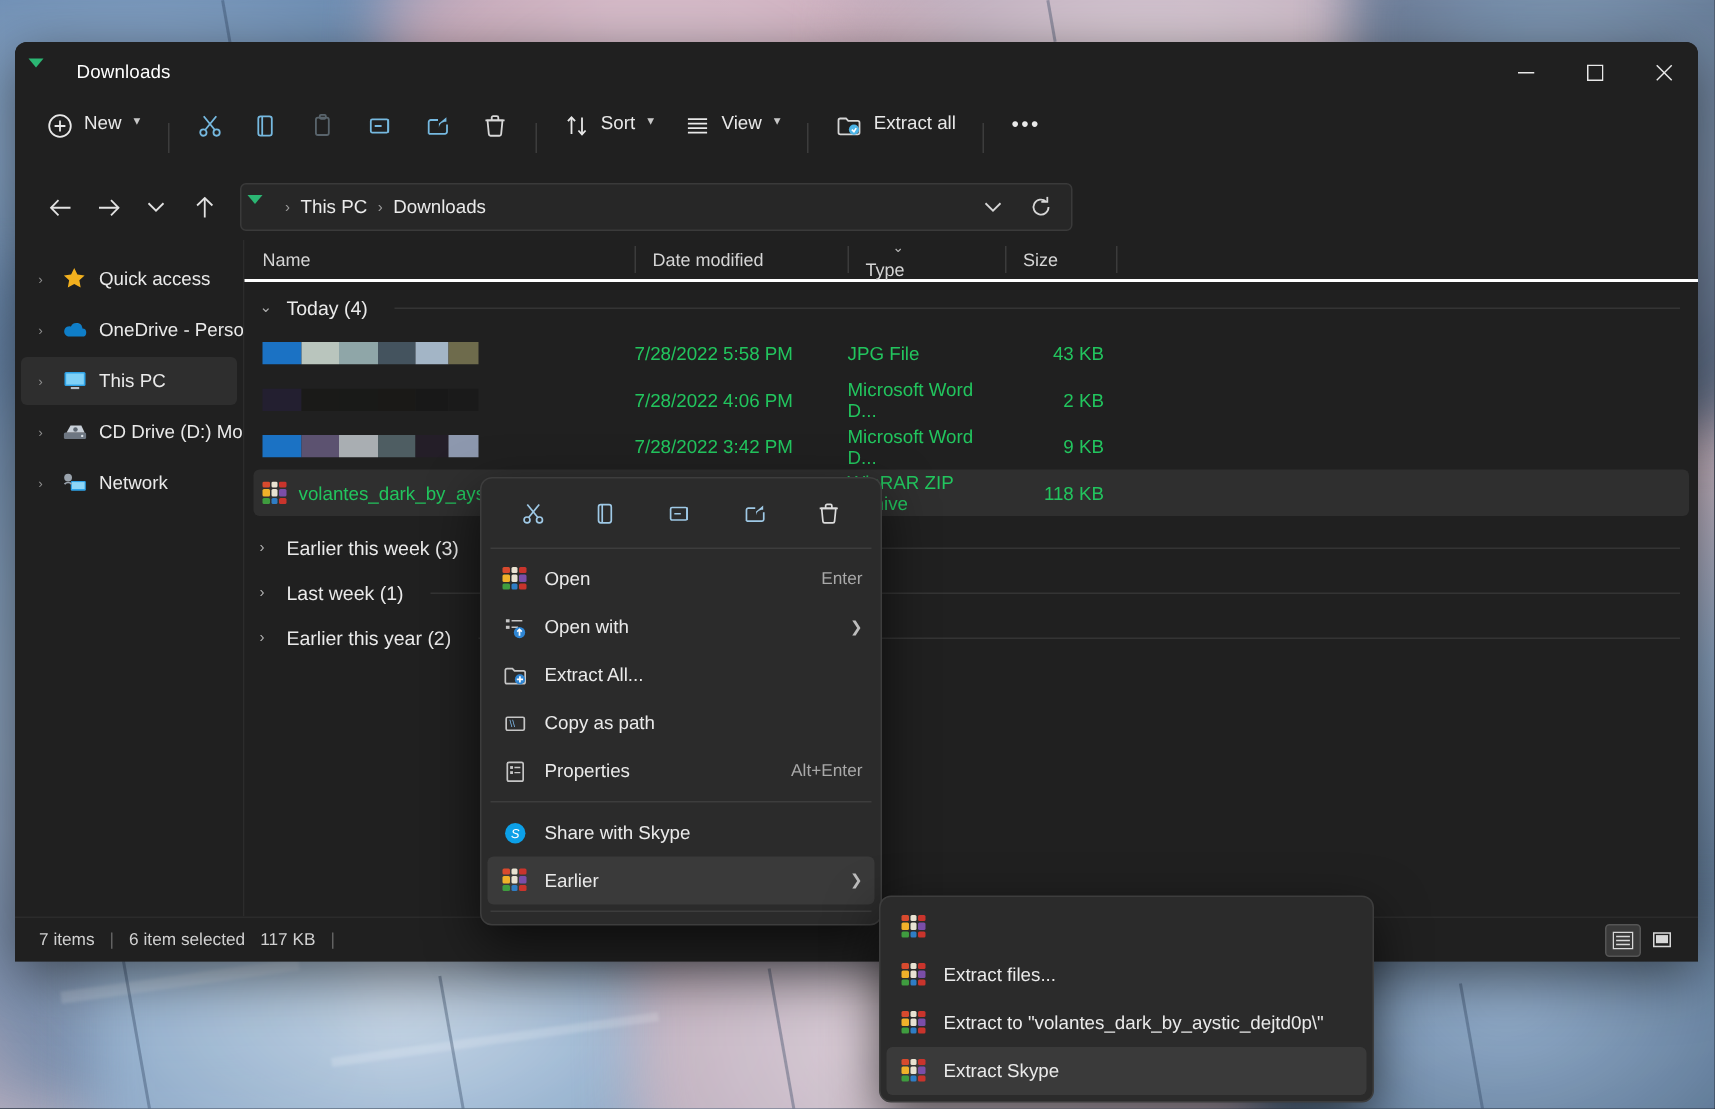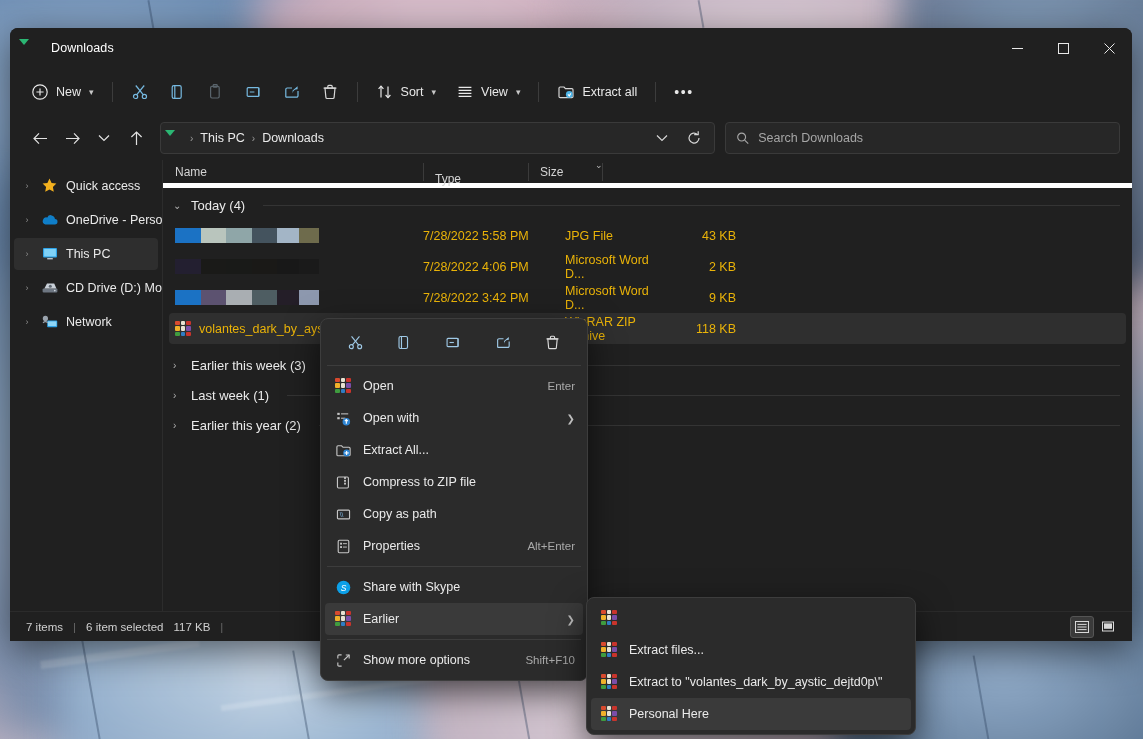--- a/index.html
+++ b/index.html
@@ -61,21 +61,21 @@
     width: 46px; height: 40px; display: flex; align-items: center; justify-content: center;
     color: #e8e8e8; font-size: 13px; line-height: 1;
   }
 
   
   .toolbar {
     height: 48px; flex: 0 0 48px; display: flex; align-items: center;
     padding: 0 12px; background: #202020; gap: 2px;
   }
   .tb-item {
-    height: 34px; display: flex; align-items: center; gap: 7px;
+    height: 34px; display: flex; gap: 7px;
     padding: 0 9px; border-radius: 4px; font-size: 12.5px; color: #e8e8e8;
     white-space: nowrap;
   }
   .tb-sep { width: 1px; height: 20px; background: #3c3c3c; margin: 0 7px; }
   .tb-ico { width: 18px; height: 18px; display: block; }
   .chev { font-size: 9px; color: #c8c8c8; margin-left: 1px; }
 
   
   .addressrow {
     height: 44px; flex: 0 0 44px; display: flex; align-items: center;
@@ -119,21 +119,21 @@
     color: #eaeaea; white-space: nowrap;
   }
   .nav-item.active { background: #2e2e2e; }
   .nav-exp { width: 14px; text-align: center; color: #8d8d8d; font-size: 9px; flex: 0 0 14px; }
   .nav-ico { width: 18px; height: 18px; flex: 0 0 18px; position: relative; }
 
   
   .filepane { flex: 1 1 auto; display: flex; flex-direction: column; min-width: 0; background: #202020; }
   .colheader {
     height: 28px; flex: 0 0 28px; display: flex; align-items: center;
-    border-bottom: 5px solid #ffffff; position: relative; font-size: 12px; color: #d4d4d4;
+    border-bottom: 2px solid #ffffff; position: relative; font-size: 12px; color: #d4d4d4;
   }
   .col { position: relative; height: 28px; display: flex; align-items: center; padding-left: 12px; }
   .col + .col::before {
     content: ""; position: absolute; left: 0; top: 5px; bottom: 5px; width: 1px; background: #3b3b3b;
   }
   .col-name { flex: 0 0 260px; }
   .col-date { flex: 0 0 142px; }
   .col-type { flex: 0 0 105px; align-items: flex-end; }
   .col-size { flex: 0 0 74px; }
   .col-end  { flex: 0 0 10px; }
@@ -143,21 +143,21 @@
 
   .filelist { flex: 1 1 auto; overflow: hidden; padding-top: 2px; }
   .group {
     height: 30px; display: flex; align-items: center; gap: 8px; padding-left: 10px;
     font-size: 13px; color: #eaeaea;
   }
   .group .gchev { font-size: 10px; color: #b0b0b0; width: 10px; }
   .group .gline { flex: 1 1 auto; height: 1px; background: #343434; margin-left: 10px; margin-right: 12px; }
 
   .row {
-    height: 31px; display: flex; align-items: center; font-size: 12.5px; color: #eab308;
+    height: 31px; display: flex; align-items: center; font-size: 12.5px; color: #22c55e;
     margin: 0 6px 0 6px; border-radius: 4px; position: relative;
   }
   .row.selected { background: #2f2f2f; }
   .cell-name { flex: 0 0 254px; display: flex; align-items: center; gap: 8px; padding-left: 6px; overflow: hidden; }
   .cell-date { flex: 0 0 142px; }
   .cell-type { flex: 0 0 105px; }
   .cell-size { flex: 0 0 74px; text-align: right; padding-right: 8px; }
   .fname { white-space: nowrap; overflow: hidden; text-overflow: clip; }
   .redacted { display: inline-flex; height: 15px; align-items: center; }
   .redacted i { display: inline-block; height: 15px; }
@@ -408,27 +408,20 @@
         </span>
         <span class="navbtn">
           <svg width="14" height="14" viewBox="0 0 14 14">
               <path d="M12 7 a5 5 0 1 1-1.6-3.6" fill="none" stroke="#d6d6d6" stroke-width="1.2"></path>
               <polyline points="7.2,3 11.2,3 11.2,-0.4" fill="none" stroke="#d6d6d6" stroke-width="1.2" transform="translate(0,0.6)"></polyline>
             </svg>
         </span>
       </span>
     </div>
 
-    <div class="searchbox">
-      <svg width="14" height="14" viewBox="0 0 14 14">
-          <circle cx="6" cy="6" r="4.2" fill="none" stroke="#a6a6a6" stroke-width="1.2"></circle>
-          <line x1="9.2" y1="9.2" x2="13" y2="13" stroke="#a6a6a6" stroke-width="1.2"></line>
-        </svg>
-      <input type="text" placeholder="Search Downloads" style="">
-    </div>
   </div>
 
   <div class="body">
 
     <div class="sidebar">
 
       <div class="nav-item">
         <span class="nav-exp">›</span>
         <span class="nav-ico">
           <svg width="17" height="17" viewBox="0 0 17 17">
@@ -487,20 +480,23 @@
         <span>Network</span>
       </div>
 
     </div>
 
     <div class="filepane">
 
       <div class="colheader">
         <div class="col col-name">
           <span>Name</span>
+        </div>
+        <div class="col col-date">
+          <span>Date modified</span>
         </div>
         <div class="col col-type">
           <span>Type</span>
         </div>
         <div class="col col-size">
           <span>Size</span>
         </div>
         <div class="col col-end"></div>
         <span class="sort-ind">⌄</span>
       </div>
@@ -708,31 +704,20 @@
       <svg width="17" height="17" viewBox="0 0 18 18">
           <path d="M2 5.2 a1.2 1.2 0 0 1 1.2-1.2 H7 l1.5 1.6 h6.3 a1.2 1.2 0 0 1 1.2 1.2 v6.6 a1.2 1.2 0 0 1-1.2 1.2 H3.2 A1.2 1.2 0 0 1 2 13.4 Z" fill="none" stroke="#c6c6c6" stroke-width="1.2"></path>
           <circle cx="12.3" cy="11.6" r="3.6" fill="#2f86d4"></circle>
           <line x1="12.3" y1="9.4" x2="12.3" y2="13.8" stroke="#fff" stroke-width="1.2"></line>
           <line x1="10.1" y1="11.6" x2="14.5" y2="11.6" stroke="#fff" stroke-width="1.2"></line>
         </svg>
     </span>
     <span class="lbl">Extract All...</span>
   </div>
 
-  <div class="ctx-item">
-    <span class="ci">
-      <svg width="17" height="17" viewBox="0 0 18 18">
-          <path d="M2.6 4.4 a1.2 1.2 0 0 1 1.2-1.2 H13 a1.2 1.2 0 0 1 1.2 1.2 v9.2 a1.2 1.2 0 0 1-1.2 1.2 H3.8 a1.2 1.2 0 0 1-1.2-1.2 Z" fill="none" stroke="#c6c6c6" stroke-width="1.2"></path>
-          <rect x="9.6" y="3.2" width="2" height="2" fill="#c6c6c6"></rect>
-          <rect x="9.6" y="6.2" width="2" height="2" fill="#c6c6c6"></rect>
-          <rect x="9.6" y="9.2" width="2" height="2" fill="#c6c6c6"></rect>
-        </svg>
-    </span>
-    <span class="lbl">Compress to ZIP file</span>
-  </div>
 
   <div class="ctx-item">
     <span class="ci">
       <svg width="17" height="17" viewBox="0 0 18 18">
           <rect x="2.6" y="4.4" width="12.8" height="9.2" rx="1" fill="none" stroke="#c6c6c6" stroke-width="1.2"></rect>
           <text x="5" y="11.6" font-size="7" fill="#7fb8e6" font-family="Liberation Sans, sans-serif">\\</text>
         </svg>
     </span>
     <span class="lbl">Copy as path</span>
   </div>
@@ -776,32 +761,20 @@
           <span style="background:#2f7dc4"></span>
           <span style="background:#c9342c"></span>
       </span>
     </span>
     <span class="lbl">Earlier</span>
     <span class="subchev">❯</span>
   </div>
 
   <div class="ctx-sep"></div>
 
-  <div class="ctx-item">
-    <span class="ci">
-      <svg width="17" height="17" viewBox="0 0 18 18">
-          <path d="M3 7 V4.2 a1.2 1.2 0 0 1 1.2-1.2 H7" fill="none" stroke="#c6c6c6" stroke-width="1.2"></path>
-          <path d="M3 11 v2.8 a1.2 1.2 0 0 0 1.2 1.2 H7" fill="none" stroke="#c6c6c6" stroke-width="1.2"></path>
-          <line x1="9.4" y1="8.6" x2="15" y2="3.2" stroke="#c6c6c6" stroke-width="1.2"></line>
-          <polyline points="11.4,3.2 15,3.2 15,6.8" fill="none" stroke="#c6c6c6" stroke-width="1.2"></polyline>
-        </svg>
-    </span>
-    <span class="lbl">Show more options</span>
-    <span class="accel">Shift+F10</span>
-  </div>
 
 </div>
 
 <div class="ctxmenu" id="ctx-sub">
 
   <div class="ctx-item">
     <span class="ci">
       <span class="winrar" style="width:16px;height:16px;">
         <span style="background:#d84a2e"></span>
           <span style="background:#e8e2d2"></span>
@@ -857,16 +830,16 @@
           <span style="background:#e8e2d2"></span>
           <span style="background:#c9342c"></span>
         <span style="background:#f0b12a"></span>
           <span style="background:#e8e2d2"></span>
           <span style="background:#7a4ea8"></span>
         <span style="background:#3f9c3f"></span>
           <span style="background:#2f7dc4"></span>
           <span style="background:#c9342c"></span>
       </span>
     </span>
-    <span class="lbl">Personal Here</span>
+    <span class="lbl">Extract Skype</span>
   </div>
 
 </div>
 
 </body></html>

